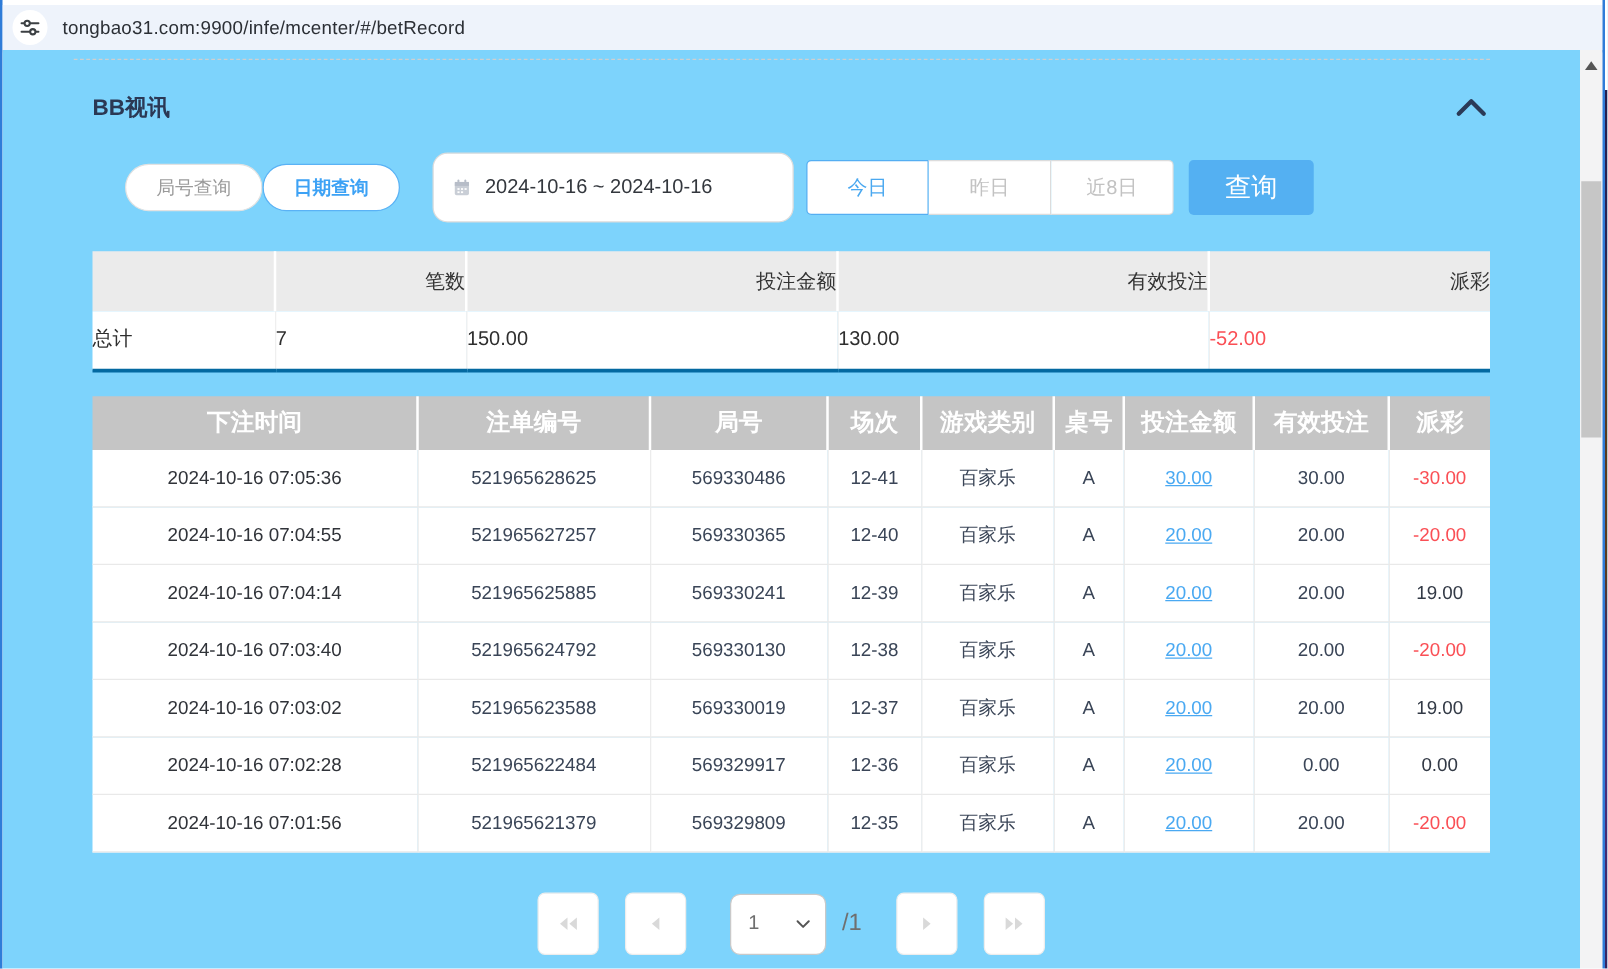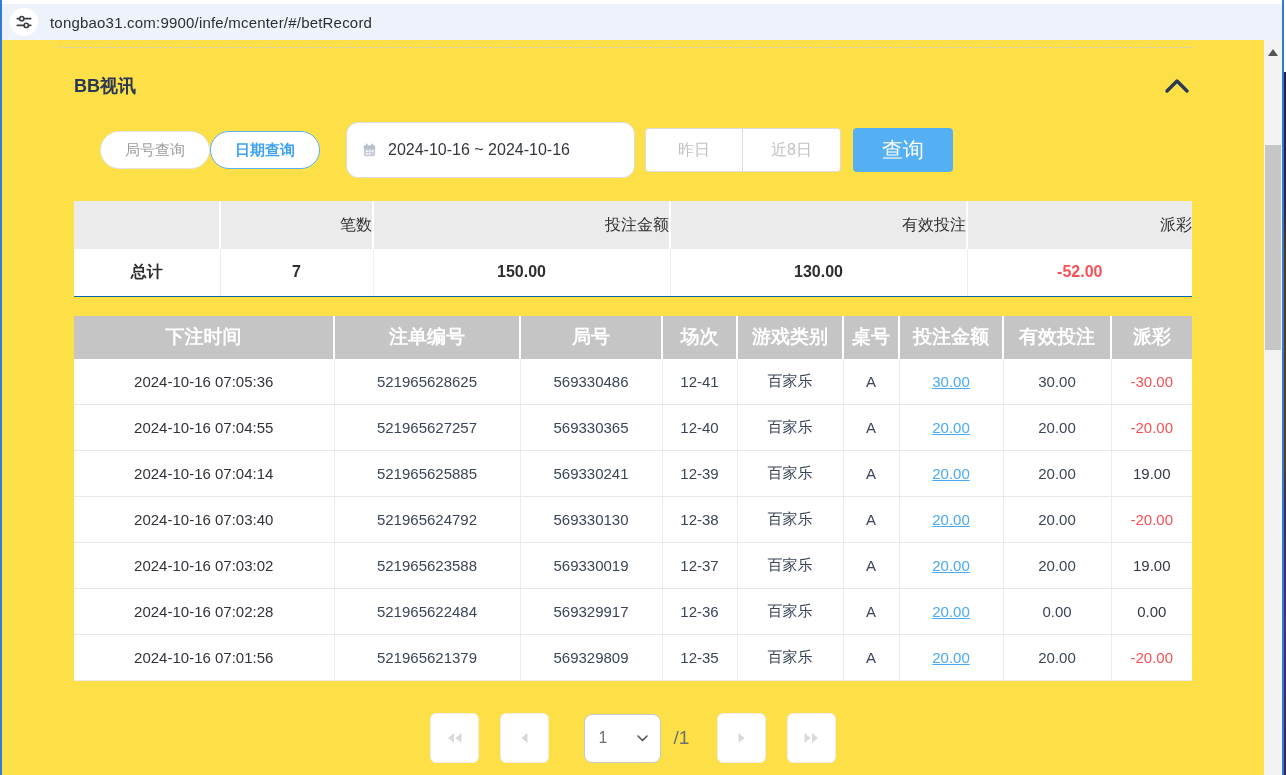--- a/index.html
+++ b/index.html
@@ -7,21 +7,21 @@
   body { font-family:"Liberation Sans","DejaVu Sans",sans-serif; }
 
   .page { position:relative; width:1286px; height:775px; background:#fff; overflow:hidden; border-left:2px solid #2f7cd8; }
 
   
   .addrbar { position:absolute; top:4px; left:0; width:1280px; height:38px; background:#eef3fb; border-bottom:2px solid #2f7cd8; display:flex; align-items:center; padding-left:8px; }
   .site-badge { width:28px; height:28px; border-radius:50%; background:#fff; display:flex; align-items:center; justify-content:center; flex:0 0 28px; }
   .url-text { margin-left:12px; font-size:15px; color:#2b2f35; letter-spacing:.2px; }
 
   
-  .content { position:absolute; top:40px; left:0; width:1262px; height:735px; background:#fde047; }
+  .content { position:absolute; top:40px; left:0; width:1262px; height:735px; background:#7dd3fc; }
   .dashed { margin:7px 0 0 57px; width:1133px; border-top:1px dashed #cfcfcf; height:0; }
 
   .section-head { margin:26px 72px 0 72px; width:1118px; display:flex; align-items:center; justify-content:space-between; }
   .section-title { font-size:18px; font-weight:bold; color:#2b3854; }
   .collapse-btn { width:30px; height:20px; display:flex; align-items:center; justify-content:center; cursor:pointer; background:none; border:none; }
 
   .filters { margin:30px 0 0 72px; display:flex; align-items:center; height:44px; }
   .pill { height:38px; padding:0 24px; border-radius:19px; background:#fff; font-size:15px; display:flex; align-items:center; cursor:pointer; }
   .pill.active { border:1px solid #5ab2f5; color:#3da2f5; font-weight:bold; }
   .pill.inactive { border:1px solid #e2e2e2; color:#9a9a9a; margin-left:26px; }
@@ -32,21 +32,21 @@
   .quick-btn:first-child { border-left-width:1px; border-radius:4px 0 0 4px; }
   .quick-btn:last-child { border-radius:0 4px 4px 0; }
   .quick-btn.active { border:1px solid #55aef2; color:#4aa8f0; }
   .search-btn { margin-left:12px; width:100px; height:44px; background:#54b0f2; color:#fff; font-size:21px; border:none; border-radius:4px; cursor:pointer; }
 
   
   table { border-collapse:collapse; table-layout:fixed; }
   .summary-table { margin:29px 0 0 72px; width:1118px; }
   .summary-table th { height:48px; background:#ebebeb; font-size:16px; font-weight:normal; color:#333; text-align:right; border-right:2px solid #fff; }
   .summary-table th:last-child { border-right:none; }
-  .summary-table td { height:47px; background:#fff; font-size:16px; color:#2e2e2e; text-align:center; border-right:1px solid #efefef; border-bottom:1px solid #0369a1;font-weight:bold; }
+  .summary-table td { height:47px; background:#fff; font-size:16px; color:#2e2e2e; border-right:1px solid #efefef; border-bottom:3px solid #0369a1; }
   .summary-table td:last-child { border-right:none; }
   td[data-tone="neg"], .payout[data-tone="neg"] { color:#fa4f55; }
   td[data-tone="pos"], .payout[data-tone="pos"] { color:#333a46; }
 
   
   .records-table { margin:19px 0 0 72px; width:1118px; }
   .records-table th { height:43px; background:#c5c5c5; color:#fff; font-size:19px; font-weight:bold; text-align:center; border-right:2px solid #fff; }
   .records-table th:last-child { border-right:none; }
   .records-table td { height:46px; font-size:15px; color:#3a4557; text-align:center; border-right:1px solid #ececec; border-bottom:1px solid #e9e9e9; background:#fff; }
   .records-table td:last-child { border-right:none; }
@@ -109,20 +109,21 @@
           <rect x="14.8" y="2.2" width="2.2" height="4.5" rx="1.1" fill="#b7bdc8"></rect>
           <rect x="7" y="12" width="2.4" height="2" fill="#ffffff"></rect>
             <rect x="11" y="12" width="2.4" height="2" fill="#ffffff"></rect>
             <rect x="15" y="12" width="2.4" height="2" fill="#ffffff"></rect>
           <rect x="7" y="15.6" width="2.4" height="2" fill="#ffffff"></rect>
             <rect x="11" y="15.6" width="2.4" height="2" fill="#ffffff"></rect>
         </svg>
         <span>2024-10-16 ~ 2024-10-16</span>
       </div>
       <div class="quick-group">
+        <button class="quick-btn active">今日</button>
         <button class="quick-btn">昨日</button>
         <button class="quick-btn">近8日</button>
       </div>
       <button class="search-btn">查询</button>
     </div>
 
     <table class="summary-table">
       <colgroup>
           <col style="width:146px">
           <col style="width:153px">

